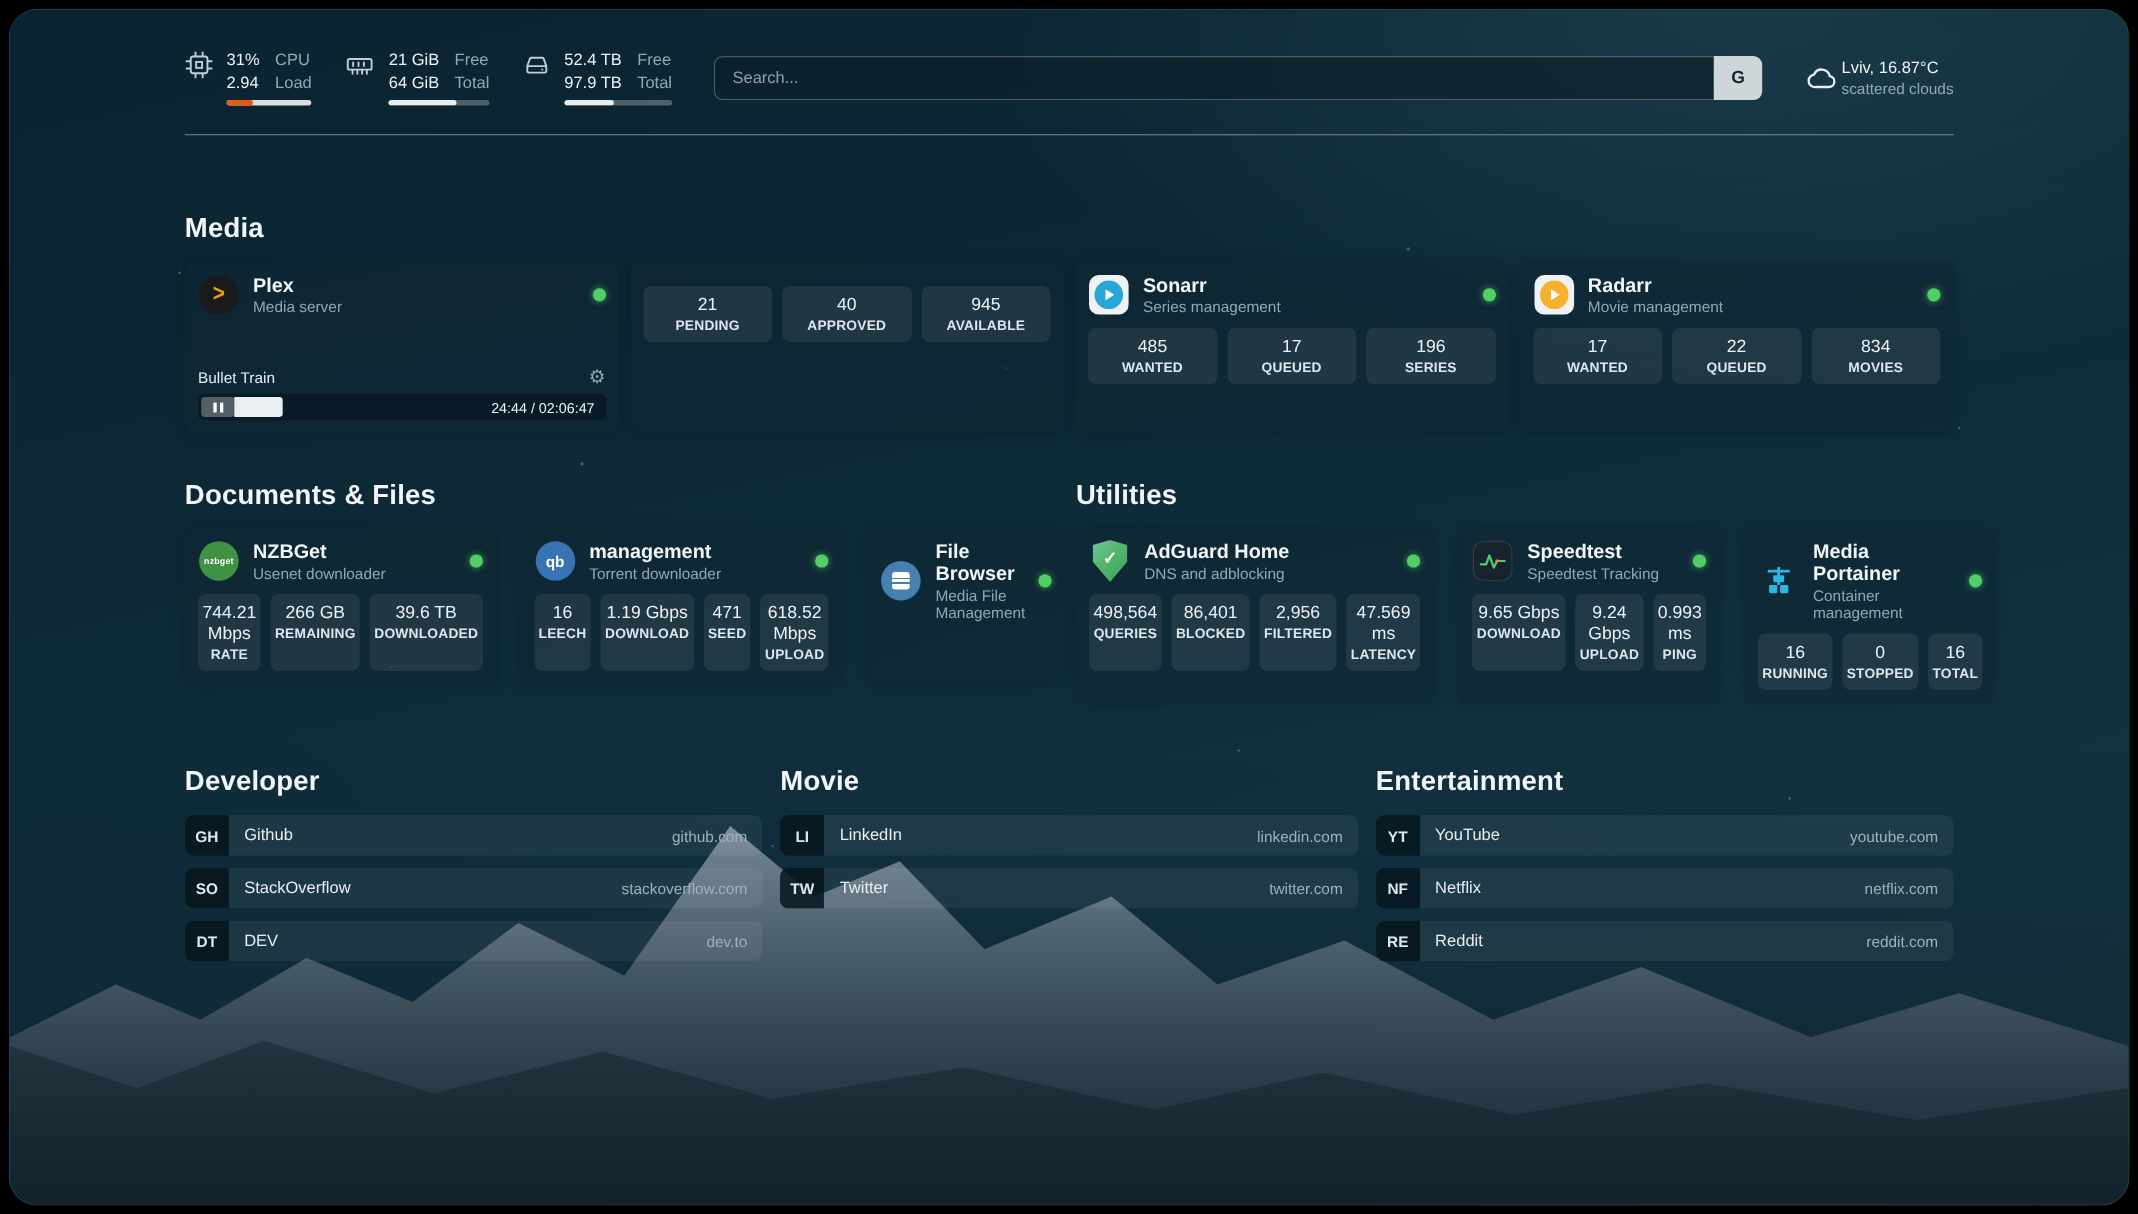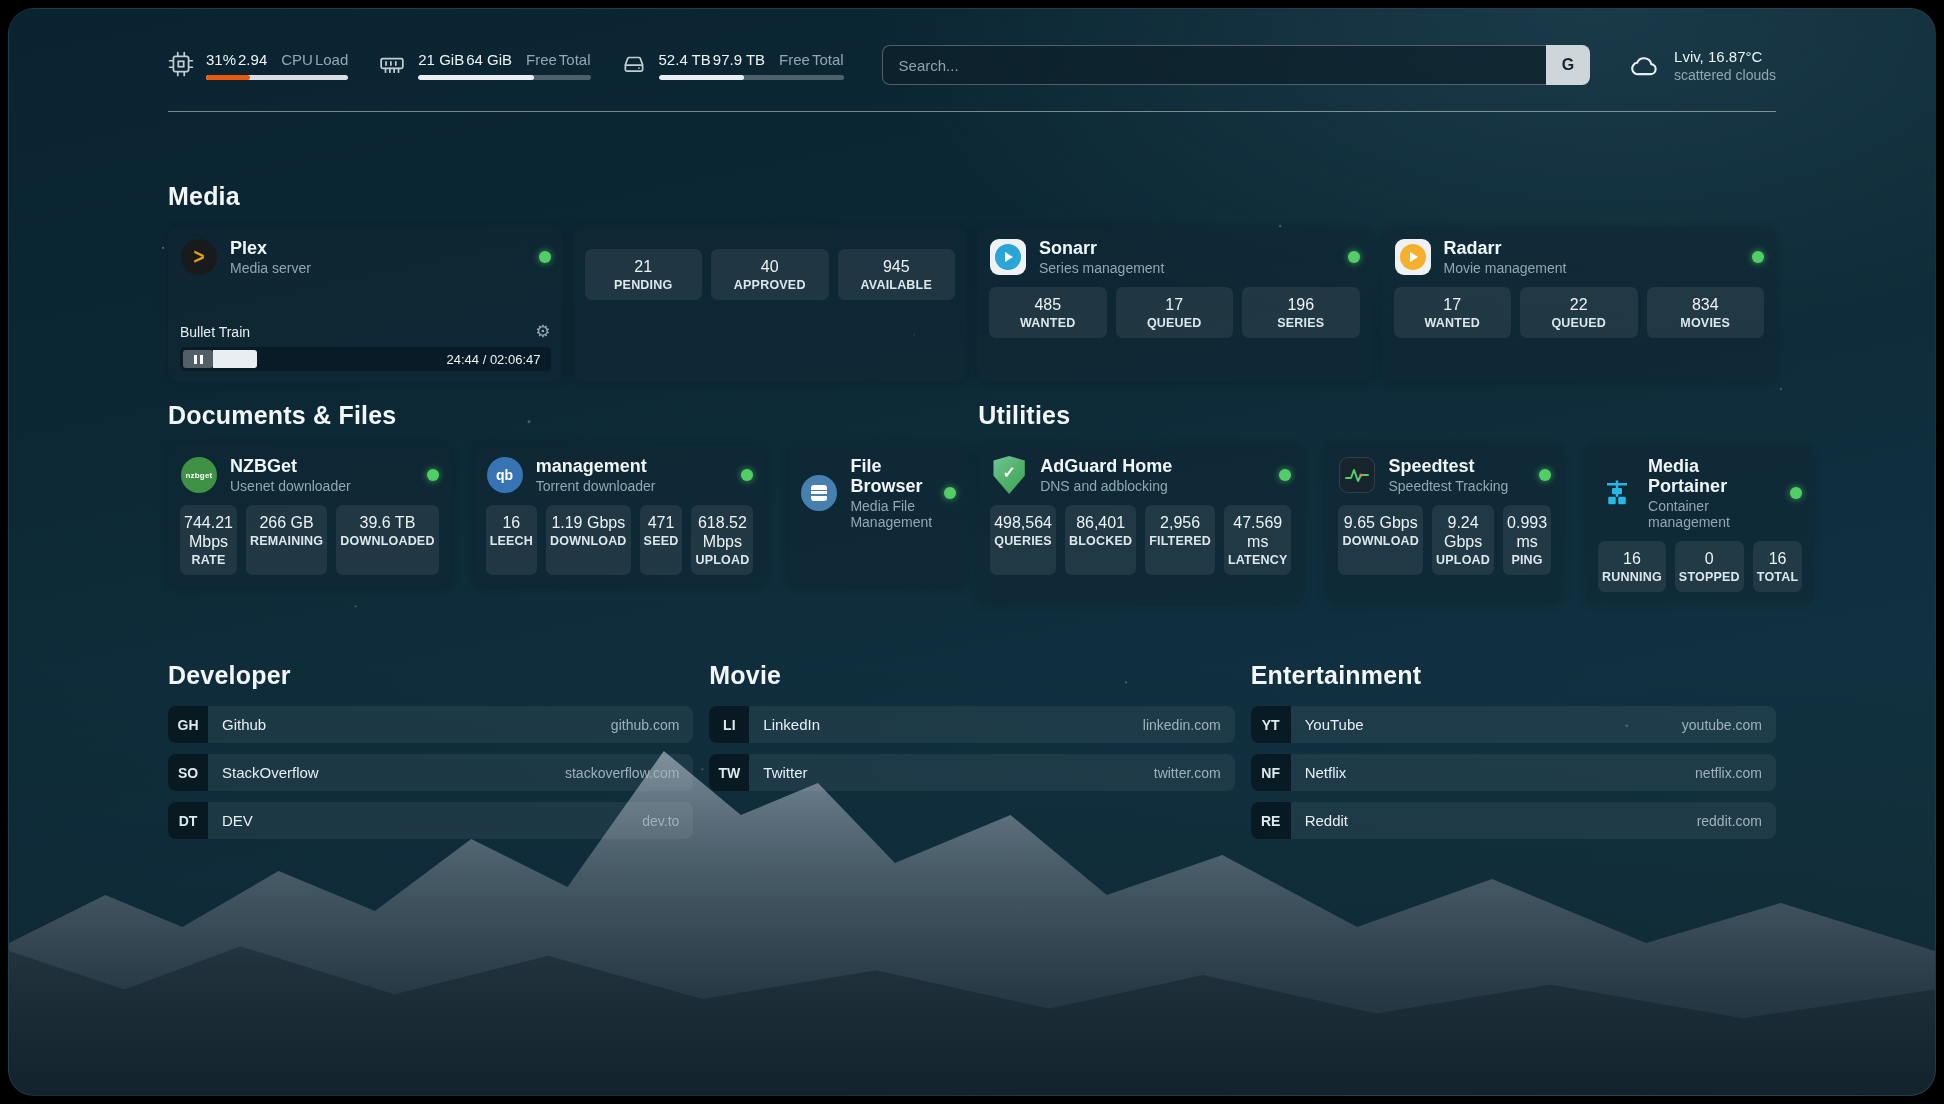--- a/index.html
+++ b/index.html
@@ -36,50 +36,50 @@
 
   .content { position:relative; z-index:2; width:1608px; margin:0 auto; padding-top:36px; }
 
   
   .topbar { display:flex; align-items:center; padding-bottom:26px;
             border-bottom:1px solid rgba(255,255,255,.45); }
   .sys-widgets { display:flex; gap:30px; flex:0 0 auto; }
   .widget { display:flex; gap:12px; align-items:flex-start; }
   .w-icon { color:#c3ced4; margin-top:1px; display:flex; }
   .w-cols { display:flex; gap:14px; }
-  .w-col { display:flex; flex-direction:row; gap:2px; font-size:15px; line-height:19px; }
+  .w-col { display:flex; flex-direction:column; gap:2px; font-size:15px; line-height:19px; }
   .w-values { color:#eef3f5; }
   .w-labels { color:#94a8b2; }
   .w-bar { margin-top:6px; height:5px; border-radius:3px; overflow:hidden;
            background:rgba(255,255,255,.28); }
   .w-bar .fill { height:100%; background:#e9eef0; border-radius:3px; }
   .w-bar.cpu { background:rgba(255,255,255,.85); }
   .w-bar.cpu .fill { background:#e8590c; }
 
   .search { flex:1; display:flex; height:40px; margin:0 38px; }
   .search input { flex:1; min-width:0; background:rgba(12,30,40,.65);
     border:1px solid rgba(255,255,255,.28); border-right:none;
     border-radius:8px 0 0 8px; color:#e8eef1; padding:0 16px; font-size:15px; outline:none;
     font-family:"Liberation Sans", sans-serif; }
   .search input::placeholder { color:#8fa3ad; }
   .g-btn { width:44px; background:#cfd6da; color:#13242e; font-weight:700; font-size:16px;
     border:none; border-radius:0 8px 8px 0; display:flex; align-items:center; justify-content:center;
     cursor:pointer; font-family:"Liberation Sans", sans-serif; }
 
-  .weather { display:flex; align-items:center; gap:12px; flex:0 0 auto; }
+  .weather { display:flex; align-items:center; gap:0; flex:0 0 auto; }
   .weather-main { font-size:15px; color:#eef3f5; }
   .weather-sub { font-size:14px; color:#94a8b2; margin-top:2px; }
 
   
   .section-title { font-size:25px; line-height:28px; font-weight:700; color:#f2f6f8;
                    letter-spacing:.2px; }
   .media-title { margin-top:70px; }
   .media-grid { display:grid; grid-template-columns:repeat(4,1fr); gap:10px; margin-top:17px; }
 
-  .cols { display:grid; grid-template-columns:1fr 1fr; gap:10px; margin-top:19px; }
+  .cols { display:grid; grid-template-columns:1fr 1fr; gap:10px; margin-top:43px; }
   .card-stack { display:flex; flex-direction:row; gap:23px; margin-top:16px; }
 
   .card { background:rgba(16,39,51,.64); border-radius:10px; padding:11px 12px;
           box-shadow:0 1px 10px rgba(0,0,0,.18); cursor:pointer; }
   .card-header { display:flex; align-items:center; gap:12px; }
   .titles { display:flex; flex-direction:column; }
   .service-name { font-size:18px; font-weight:600; color:#f0f5f7; line-height:20px; }
   .service-subtitle { font-size:14px; color:#93a7b2; margin-top:2px; }
   .status-dot { width:12px; height:12px; border-radius:50%; background:#51cf66;
                 margin-left:auto; box-shadow:0 0 7px rgba(81,207,102,.75); flex:0 0 12px; }

